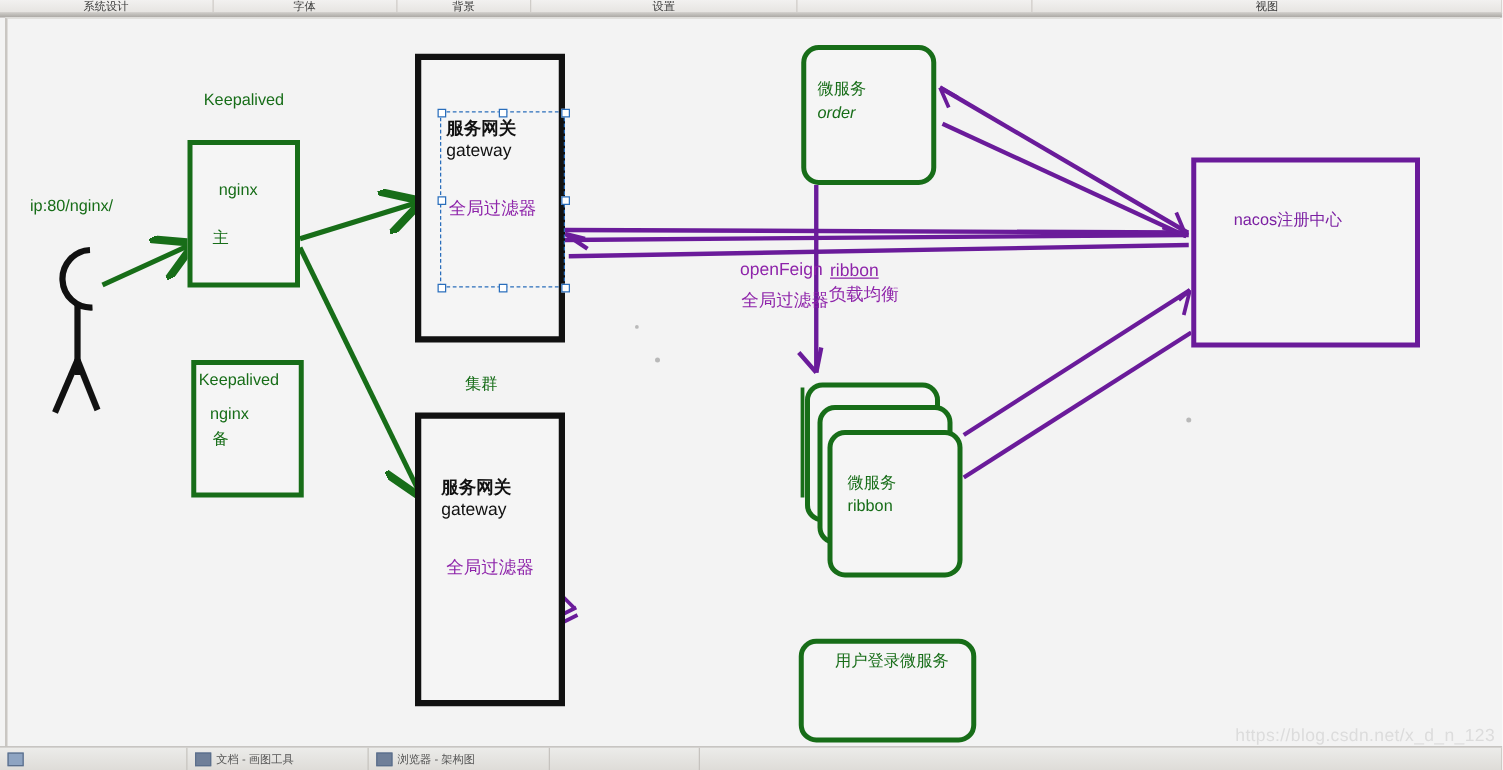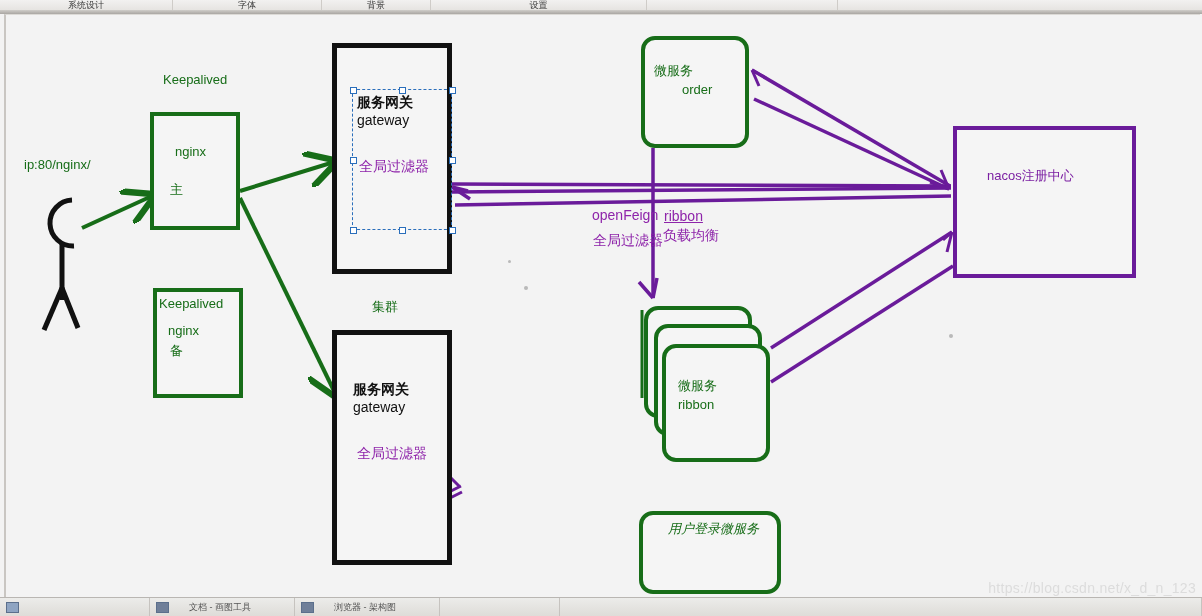--- a/index.html
+++ b/index.html
@@ -16,21 +16,21 @@
   .tb-sep{position:absolute;left:0;top:10px;width:1202px;height:4px;
     background:linear-gradient(#cfcdc9,#a9a6a2);}
 
   .canvas-frame{position:absolute;left:4px;top:14px;width:1194px;height:582px;
     background:#f3f3f3;border-left:2px solid #c9c6c2;border-top:1px solid #dcdad6;}
 
   .taskbar{position:absolute;left:0;bottom:0;width:1202px;height:18px;
     background:linear-gradient(#ececea,#dedcd8);border-top:1px solid #b9b6b2;
     display:flex;align-items:center;overflow:hidden;}
   .tb2-cell{height:18px;border-right:1px solid #c6c3bf;display:flex;align-items:center;
-    padding:0 6px;font-size:9px;color:#555;gap:20px;overflow:hidden;white-space:nowrap;box-sizing:border-box;}
+    padding:0 6px;font-size:9px;color:#555;gap:4px;overflow:hidden;white-space:nowrap;box-sizing:border-box;}
   .mini-ico{width:11px;height:9px;background:#8ea4c2;border:1px solid #5b6f8c;flex:0 0 auto;}
   .mini-ico.dark{background:#6f7f99;}
 
   
   .node{position:absolute;box-sizing:border-box;background:#f5f5f5;}
   .green-rect{border:4px solid #176d18;}
   .green-round{border:4px solid #176d18;border-radius:14px;}
   .black-rect{border:5px solid #111111;background:#f5f5f5;}
   .purple-rect{border:4px solid #6a1b9a;background:#f5f5f5;}
 
@@ -54,20 +54,21 @@
 <body>
 
 <div id="app">
 
   <div class="toolbar-strip">
     <div class="tb-cell" style="width:172px">系统设计</div>
     <div class="tb-cell" style="width:148px">字体</div>
     <div class="tb-cell" style="width:108px">背景</div>
     <div class="tb-cell" style="width:215px">设置</div>
     <div class="tb-cell" style="width:190px"></div>
+    <div class="tb-cell" style="width:380px">视图</div>
   </div>
   <div class="tb-sep"></div>
 
   <div class="canvas-frame"></div>
 
   <svg class="overlay" viewBox="0 0 1202 616">
     <defs>
       <marker id="ah-g" markerWidth="9" markerHeight="9" refX="7" refY="4.5" orient="auto">
         <path d="M0,0 L8,4.5 L0,9" fill="none" stroke="#176d18" stroke-width="1.6"></path>
       </marker>
@@ -144,30 +145,30 @@
   <div class="lbl lbl-purple" style="left:359px;top:158px;">全局过滤器</div>
 
   <div class="lbl lbl-green" style="left:372px;top:299px;">集群</div>
   <div class="node black-rect" style="left:332px;top:330px;width:120px;height:235px;"></div>
   <div class="lbl lbl-black" style="left:353px;top:381px;">服务网关</div>
   <div class="lbl lbl-black-n" style="left:353px;top:399px;">gateway</div>
   <div class="lbl lbl-purple" style="left:357px;top:445px;">全局过滤器</div>
 
   <div class="node green-round" style="left:641px;top:36px;width:108px;height:112px;"></div>
   <div class="lbl lbl-green" style="left:654px;top:63px;">微服务</div>
-  <div class="lbl lbl-green" style="left:682px;top:82px;">order</div>
+  <div class="lbl lbl-green" style="left:654px;top:82px;font-style:italic;">order</div>
 
   <div class="node green-round" style="left:644px;top:306px;width:108px;height:112px;"></div>
   <div class="node green-round" style="left:654px;top:324px;width:108px;height:112px;"></div>
   <div class="node green-round" style="left:662px;top:344px;width:108px;height:118px;"></div>
   <div class="lbl lbl-green" style="left:678px;top:378px;">微服务</div>
   <div class="lbl lbl-green" style="left:678px;top:397px;">ribbon</div>
 
   <div class="node green-round" style="left:639px;top:511px;width:142px;height:83px;"></div>
-  <div class="lbl lbl-green" style="left:668px;top:521px;font-style:italic;">用户登录微服务</div>
+  <div class="lbl lbl-green" style="left:668px;top:521px;">用户登录微服务</div>
 
   <div class="node purple-rect" style="left:953px;top:126px;width:183px;height:152px;"></div>
   <div class="lbl lbl-nacos" style="left:968px;top:168px;">nacos注册中心</div>
 
   <div class="lbl lbl-purple" style="left:592px;top:207px;">openFeign</div>
   <div class="lbl lbl-purple" style="left:593px;top:232px;">全局过滤器</div>
   <div class="lbl lbl-purple" style="left:664px;top:208px;text-decoration:underline;">ribbon</div>
   <div class="lbl lbl-purple" style="left:663px;top:227px;">负载均衡</div>
 
   <div class="dot" style="left:508px;top:260px;width:3px;height:3px;"></div>

